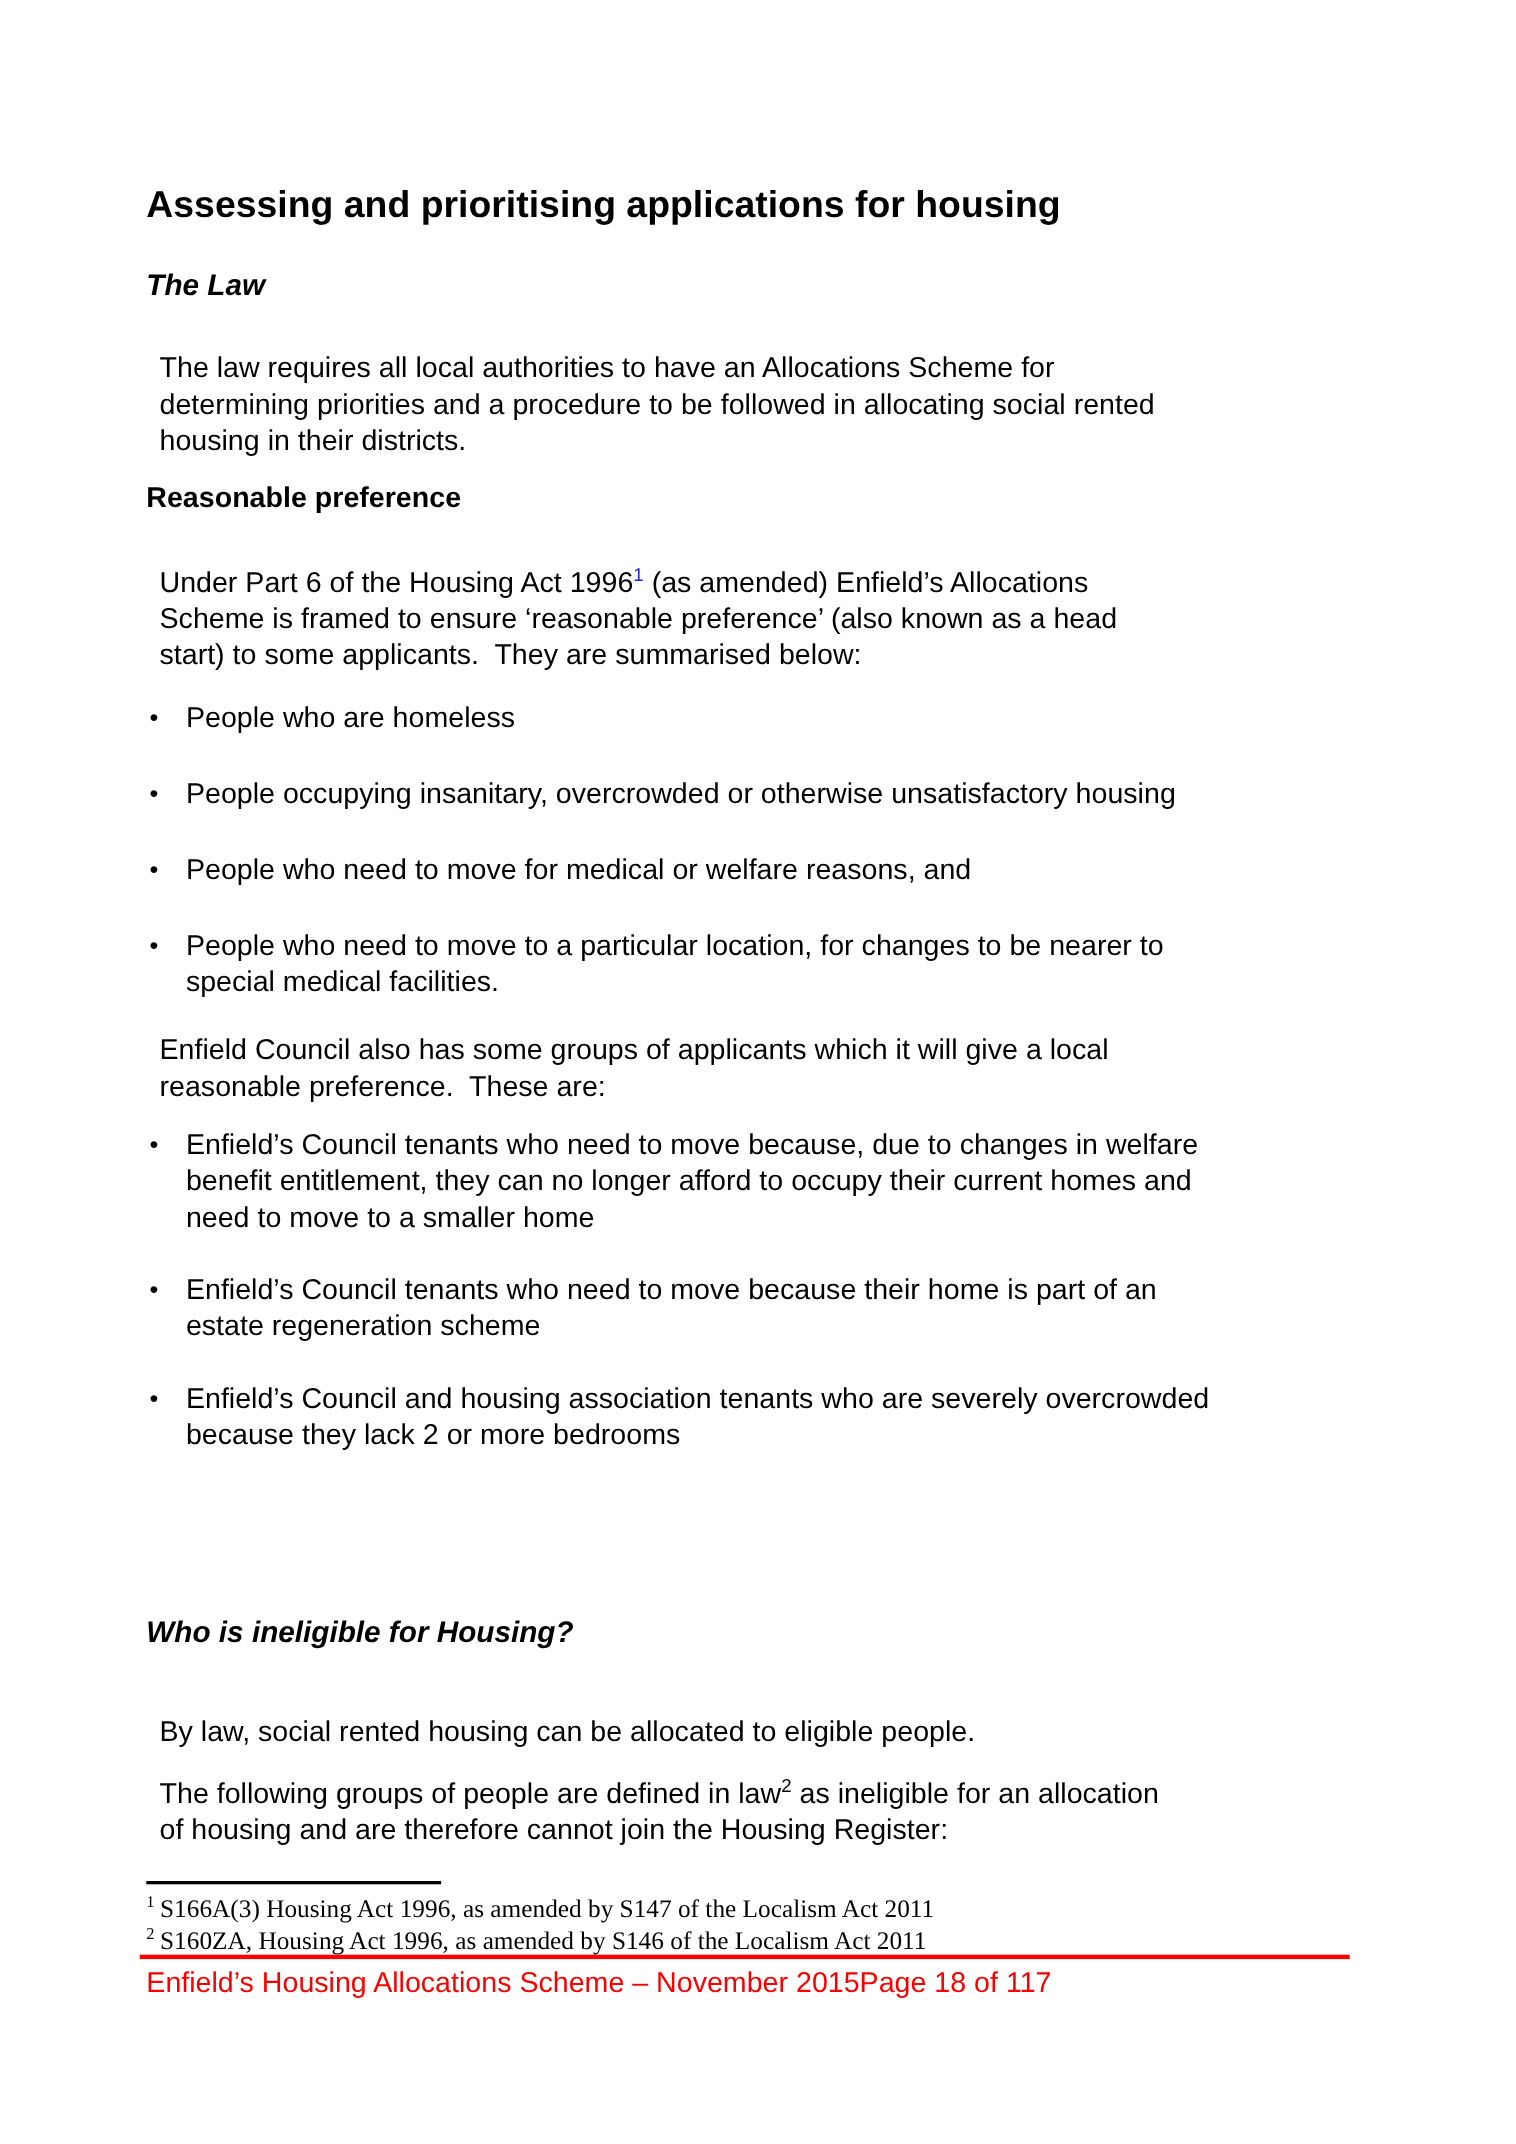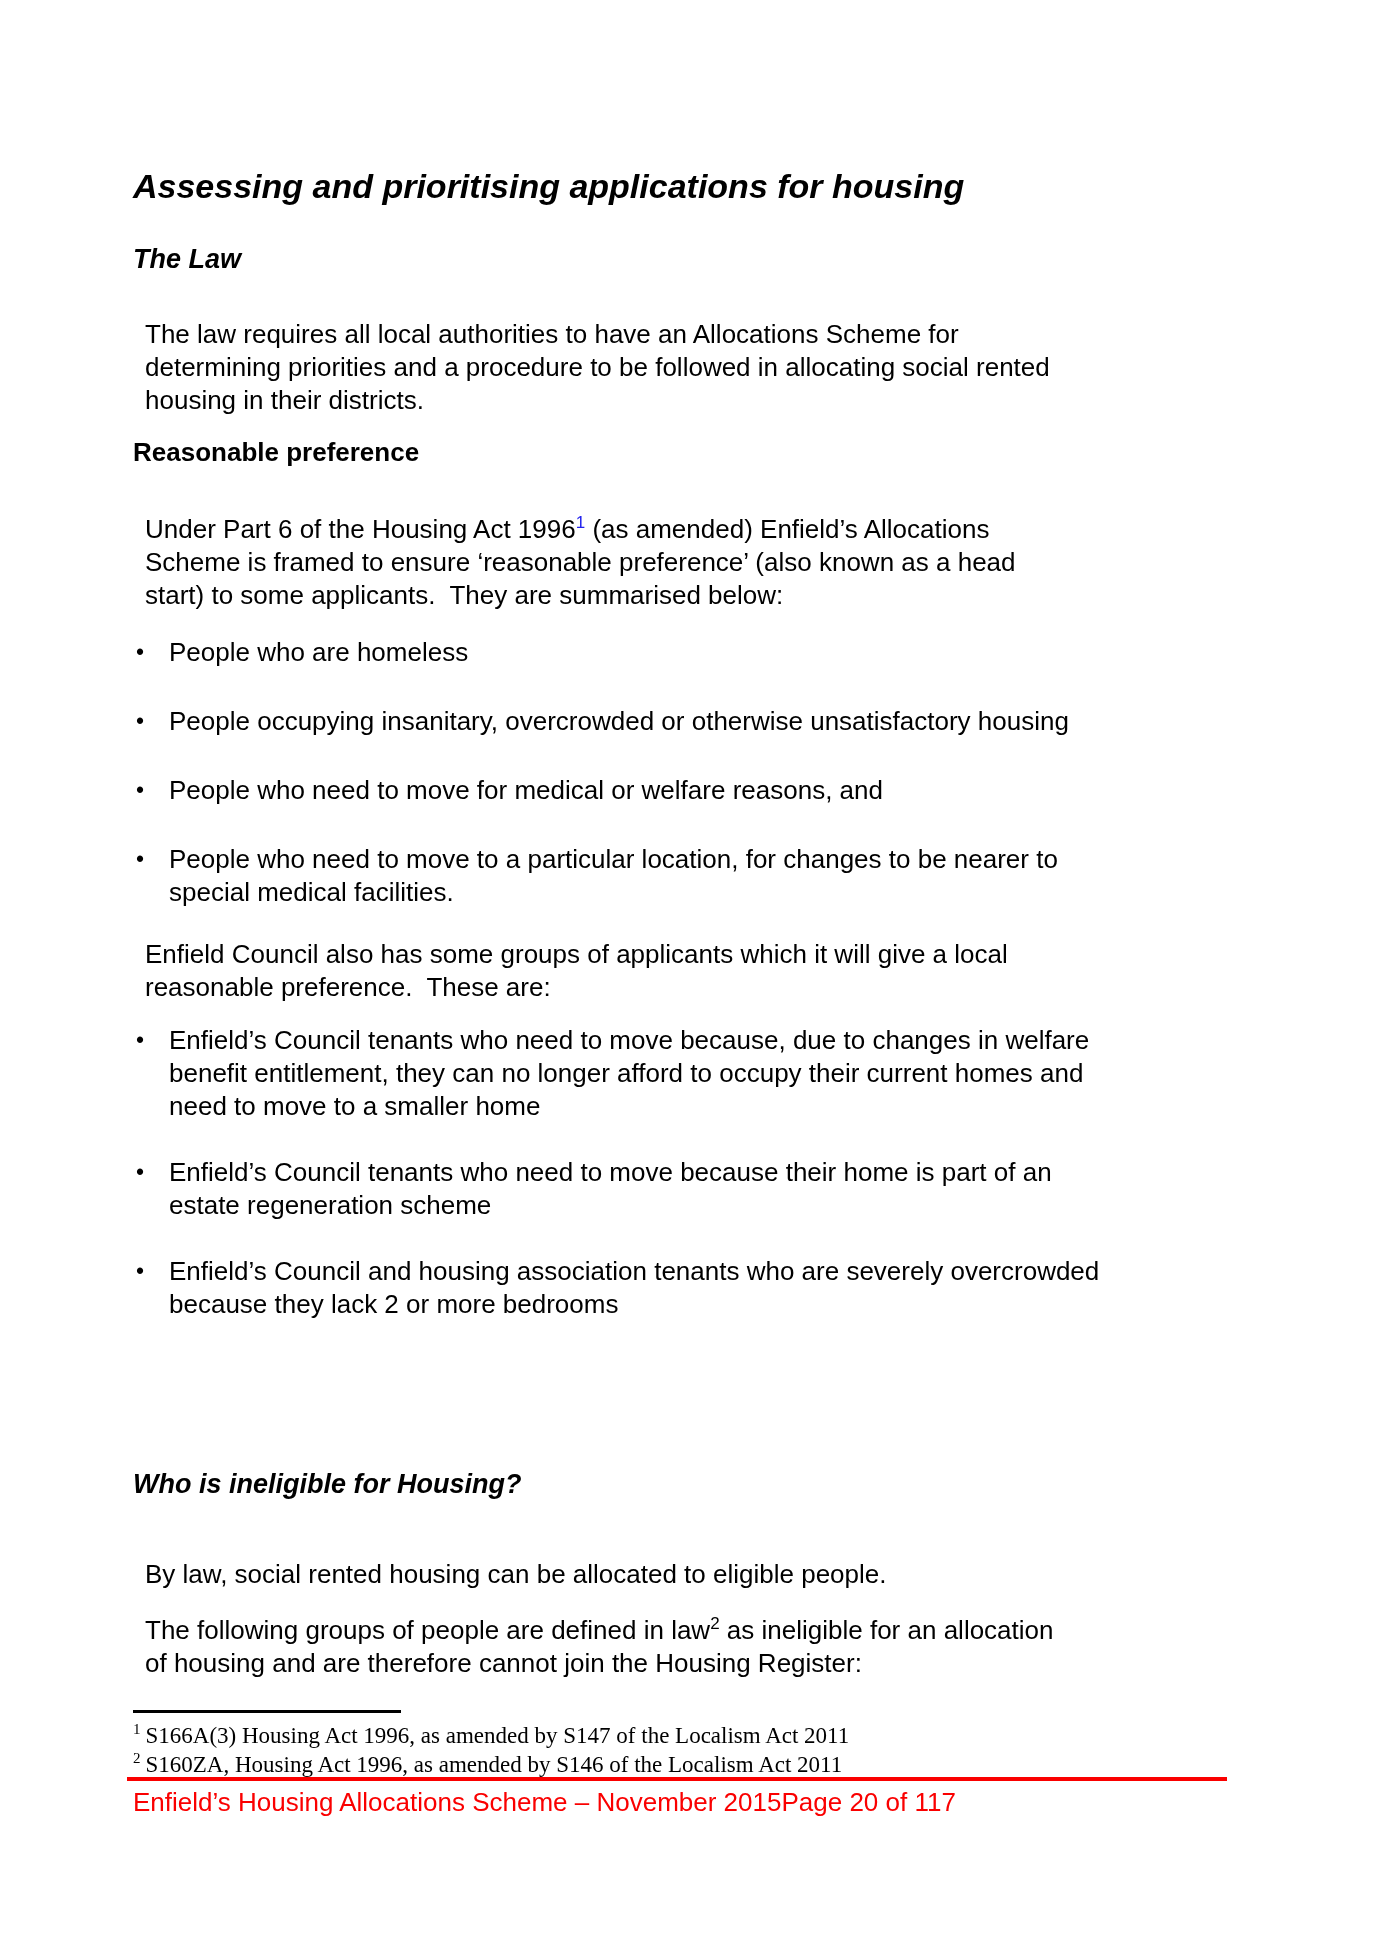--- a/index.html
+++ b/index.html
@@ -14,21 +14,21 @@
     width:1378px;height:1949px;
     background:var(--page_white,#fff);
     font-family:"Liberation Sans","DejaVu Sans",sans-serif;
     color:var(--text_black,#000);
     overflow:hidden;
   }
   .abs{position:absolute;}
   .title{
     left:133px;top:166px;
     font-size:34px;font-weight:bold;line-height:40px;
-    margin:0;white-space:pre-wrap;font-style:italic;
+    margin:0;white-space:pre-wrap;
   }
   .h-italic{
     left:133px;
     font-size:27px;font-weight:bold;font-style:italic;line-height:33px;
     margin:0;
   }
   .h-bold{
     left:133px;
     font-size:26px;font-weight:bold;line-height:33px;
     margin:0;
@@ -153,16 +153,16 @@
 
   <div class="abs footnotes">
     <div class="fn"><sup>1</sup><span>S166A(3) Housing Act 1996, as amended by S147 of the Localism Act 2011</span></div>
     <div class="fn"><sup>2</sup><span>S160ZA, Housing Act 1996, as amended by S146 of the Localism Act 2011</span></div>
   </div>
 
   <div class="abs red-rule"></div>
 
   <div class="abs footer">
     <span>Enfield’s Housing Allocations Scheme – November 2015</span>
-    <span>Page 20 of 117</span>
+    <span>Page 18 of 117</span>
   </div>
 
 </div>
 
 </body></html>

